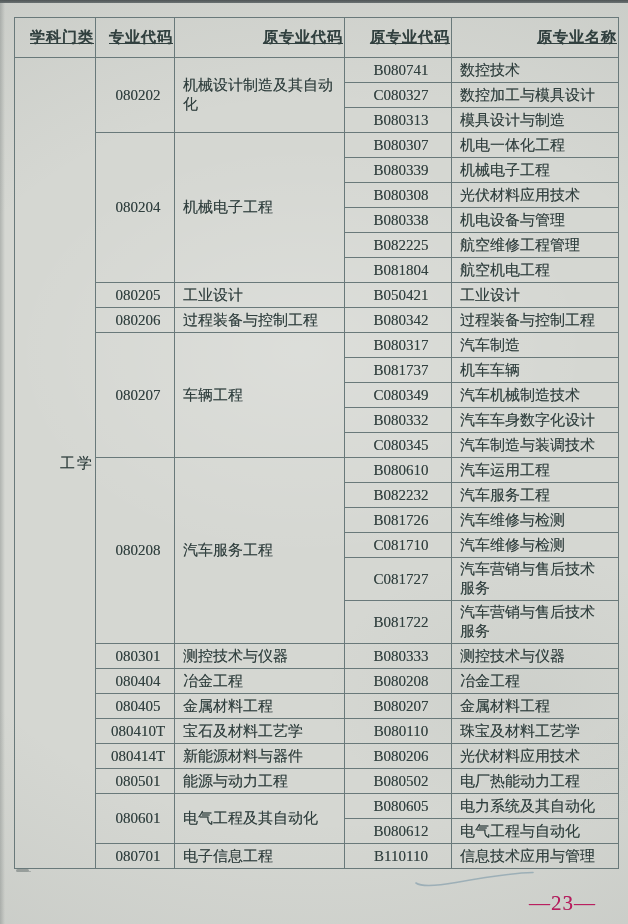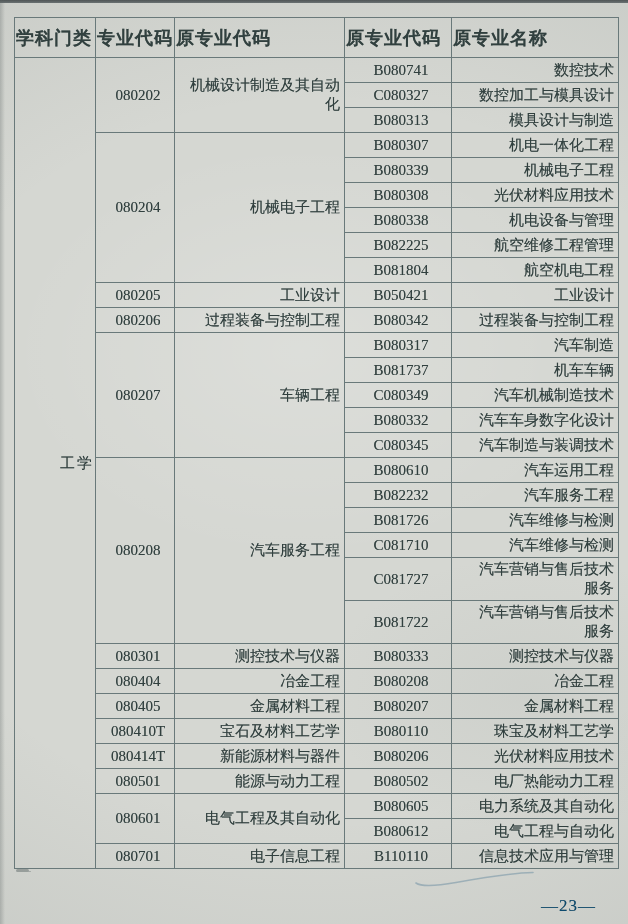--- a/index.html
+++ b/index.html
@@ -31,34 +31,35 @@
     table-layout: fixed;
     color: var(--ink, #31403f);
   }
   table.majors th, table.majors td {
     border: 1px solid var(--line, #69797a);
     vertical-align: middle;
     text-shadow: 0 0 0.6px rgba(49,64,63,0.55);
   }
   table.majors th {
     height: 37px;
-    font-size: 18px;
+    font-size: 15px;
     font-weight: bold;
-    text-align: left;
+    text-align: right;
     letter-spacing: 1px;
+    text-decoration: underline;
   }
   table.majors tbody tr { height: 25px; }
   table.majors td { font-size: 15px; line-height: 19px; }
   td.c-disc  { text-align: right; letter-spacing: 2px; }
   td.c-code  { text-align: center; font-size: 15px; padding-left: 7px; }
-  td.c-name  { text-align: right; padding: 2px 4px 2px 8px; white-space: pre-line; }
+  td.c-name  { text-align: left; padding: 2px 4px 2px 8px; white-space: pre-line; }
   .page-number {
     position: absolute; right: 32px; bottom: 8px;
-    font-size: 17px; letter-spacing: 1px;
-    color: #0c4a6e;
+    font-size: 21px; letter-spacing: 1px;
+    color: #be185d;
     text-shadow: 0 0 0.6px rgba(63,76,77,0.5);
   }
   .pen-curve {
     position: absolute; left: 408px; top: 864px;
     width: 136px; height: 26px;
   }
   .smudge {
     position: absolute; left: 16px; top: 869px;
     width: 13px; height: 3px; border-radius: 2px;
     background: rgba(85,95,95,0.45);

